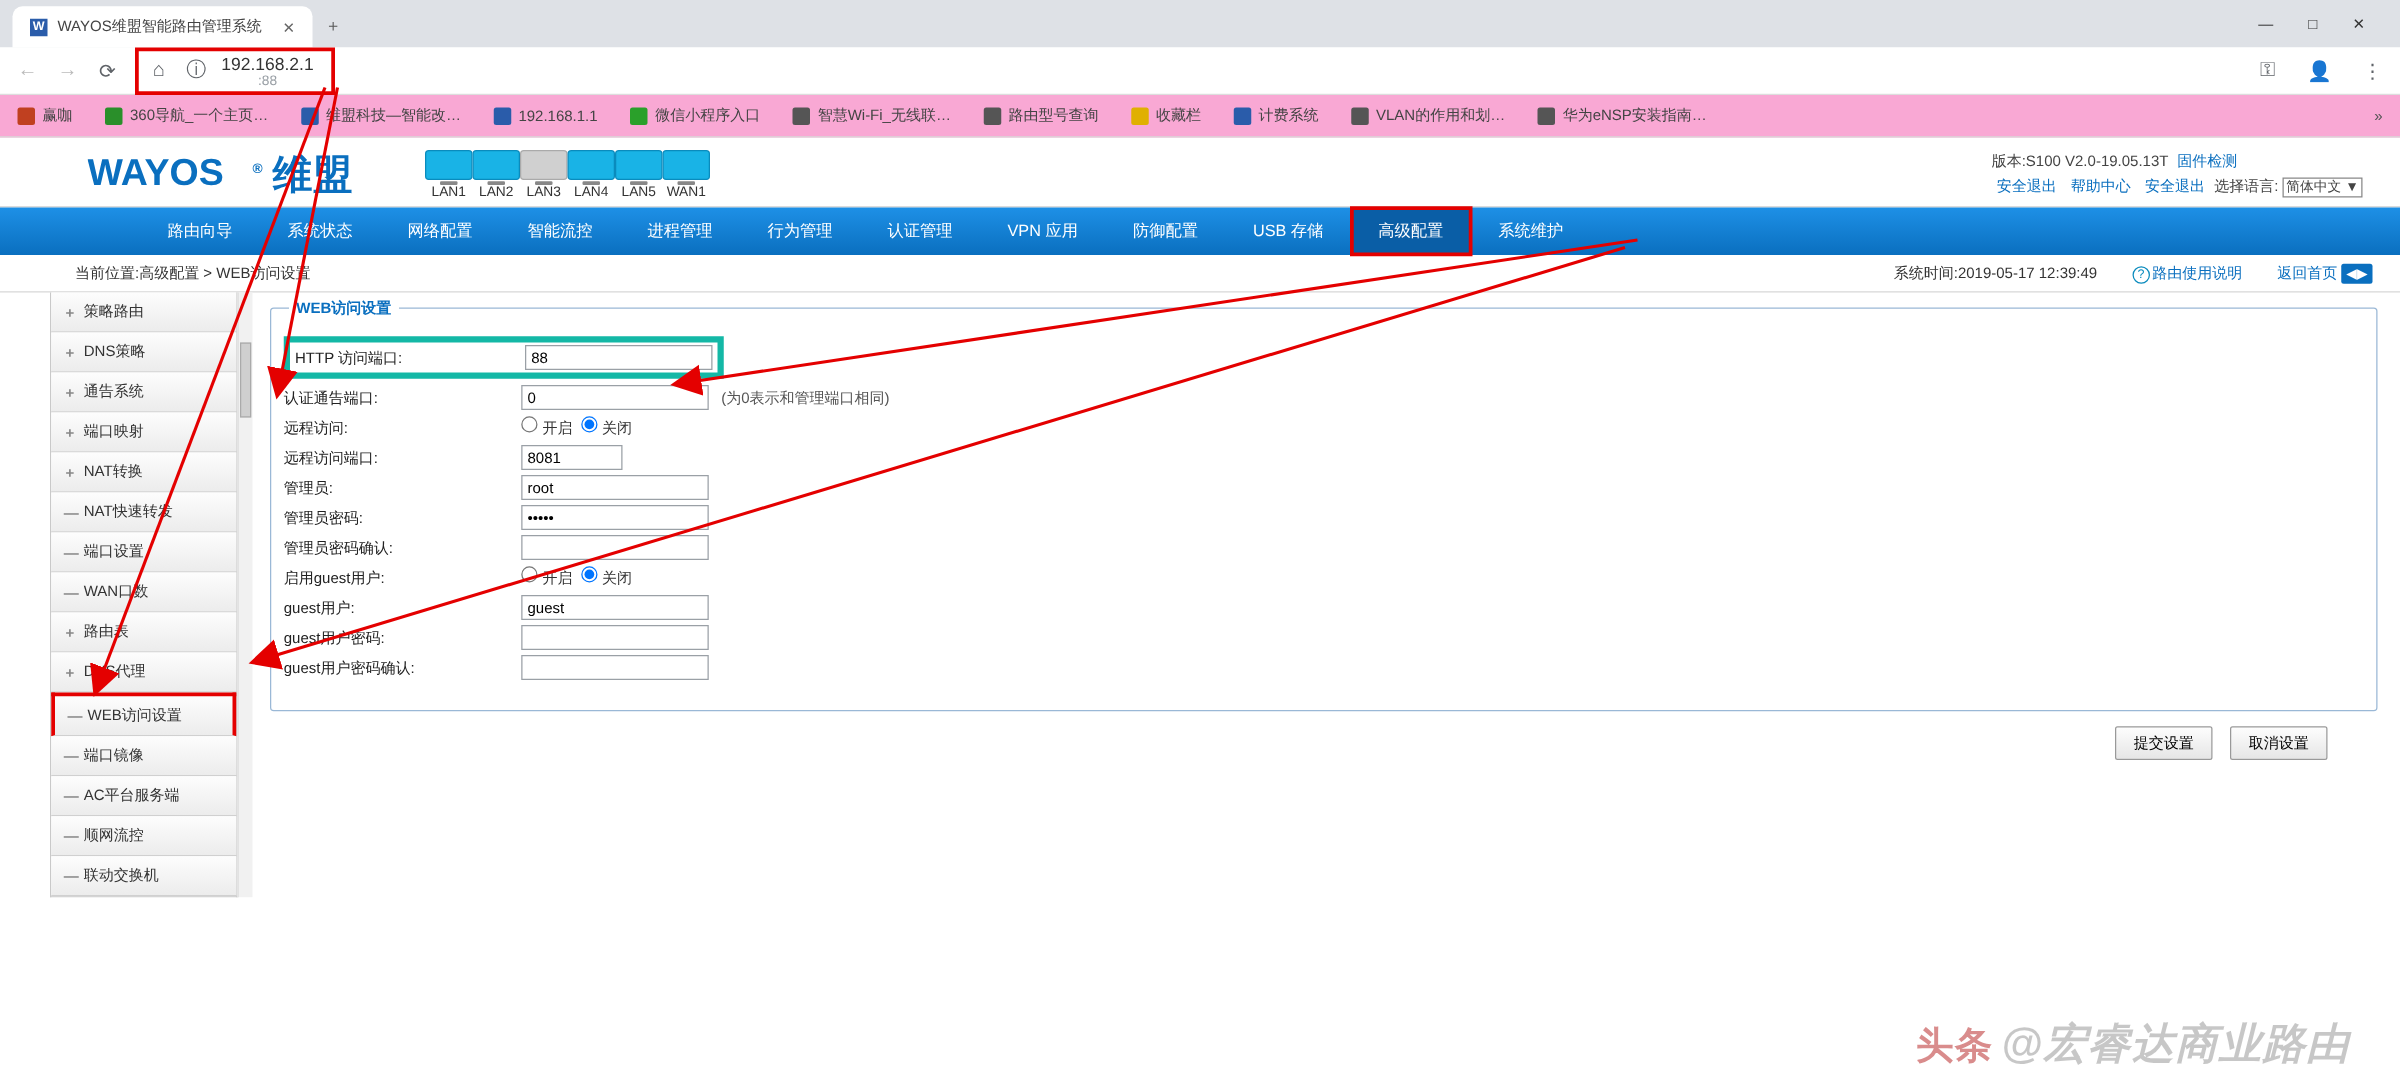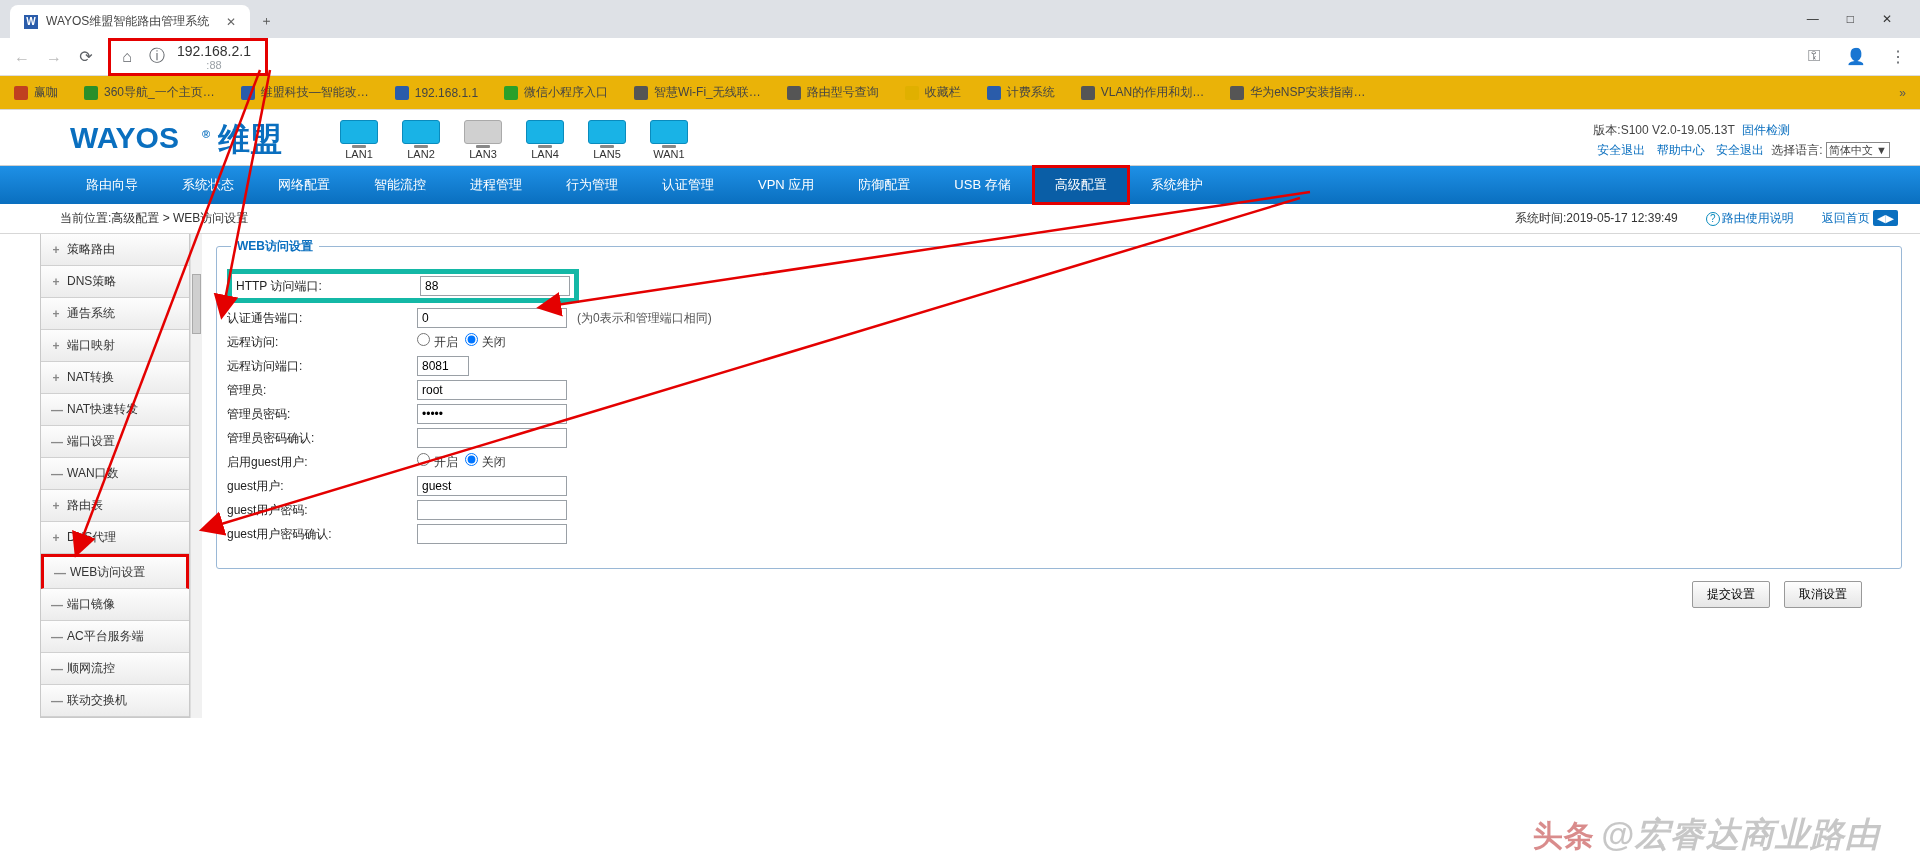--- a/index.html
+++ b/index.html
@@ -11,37 +11,37 @@
   .chrome-tab .close{margin-left:auto;color:#666;cursor:pointer}
   .chrome-newtab{padding:8px 10px;color:#555;cursor:pointer}
   .chrome-winbtns{margin-left:auto;display:flex;gap:28px;padding:0 28px 12px;color:#333;font-size:12px}
   .chrome-addr{height:38px;display:flex;align-items:center;gap:12px;padding:0 12px;background:#fff;border-bottom:1px solid #ddd}
   .nav-icon{color:#5f6368;width:20px;text-align:center;cursor:pointer;font-size:16px}
   .nav-icon.disabled{color:#bbb}
   .url-region{display:flex;align-items:center;gap:10px;flex:0 0 auto;border:3px solid #e40000;padding:2px 14px 2px 6px}
   .url-text{font-size:14px;color:#333}
   .url-text .port{color:#9aa0a6}
   .right-icons{margin-left:auto;display:flex;gap:22px;color:#5f6368}
-  .bm-bar{height:34px;display:flex;align-items:center;gap:26px;padding:0 14px;background:#eab308;border-bottom:1px solid #d7d7d7;font-size:12px;color:#444}
+  .bm-bar{height:34px;display:flex;align-items:center;gap:26px;padding:0 14px;background:#f9a8d4;border-bottom:1px solid #d7d7d7;font-size:12px;color:#444}
   .bm{display:flex;align-items:center;gap:6px;cursor:pointer;white-space:nowrap}
   .bm .bi{width:14px;height:14px;display:inline-block}
   .bm-more{margin-left:auto;color:#555;cursor:pointer}
   
   .router-top{display:flex;align-items:center;padding:6px 30px 2px 70px;border-bottom:1px solid #cfcfcf}
   .logo-area{width:270px}
   .logo-area svg text{font-weight:800}
-  .ports{display:flex;gap:24px}
+  .ports{display:flex;gap:0}
   .port{display:flex;flex-direction:column;align-items:center;font-size:11px;color:#333}
   .port .scr{width:38px;height:24px;background:#19b3e6;border:1px solid #0a8bbd;border-radius:3px;position:relative}
   .port .scr.off{background:#d0d0d0;border-color:#aaa}
   .port .stand{width:14px;height:3px;background:#888;margin-top:1px;border-radius:1px}
   .router-info{margin-left:auto;text-align:left;font-size:12px;color:#444;line-height:20px}
   .router-info a{color:#0a6fbf;text-decoration:none;margin:0 4px;cursor:pointer}
   .lang-sel{font-size:11px;border:1px solid #888;padding:1px 2px}
-  .main-menu{display:flex;background:linear-gradient(#1e90e6,#0a6fbf);color:#fff;font-size:13px;padding-left:64px}
+  .main-menu{display:flex;background:linear-gradient(#1e90e6,#0a6fbf);color:#fff;font-size:13px;padding-left:112px}
   .main-menu .mi{padding:10px 22px;cursor:pointer;white-space:nowrap}
   .main-menu .mi.active{background:#0a5ea6}
   
   .crumb{display:flex;align-items:center;padding:6px 22px 6px 60px;border-bottom:1px solid #d7d7d7;font-size:12px;color:#333}
   .crumb .r{margin-left:auto;display:flex;align-items:center;gap:28px}
   .crumb a{color:#0a6fbf;text-decoration:none;cursor:pointer}
   .help-ic{color:#0a8bbd;border:1px solid #0a8bbd;border-radius:50%;width:14px;height:14px;display:inline-flex;align-items:center;justify-content:center;font-size:10px;margin-right:2px}
   .back-btn{background:#0a6fbf;color:#fff;padding:2px 4px;font-size:11px;border-radius:2px}
   
   .body-row{display:flex;padding-left:40px}
@@ -49,21 +49,21 @@
   .side .sitem{display:flex;align-items:center;gap:6px;padding:7px 10px;background:linear-gradient(#fdfdfd,#ececec);border-bottom:1px solid #d0d0d0;font-size:12px;color:#333;cursor:pointer}
   .side .sitem .pm{color:#888;font-weight:bold;width:10px;text-align:center}
   .side-hl{border:3px solid #e40000}
   .content{flex:1;margin:4px 18px 0 14px}
   .panel{border:1px solid #9ab8d6;border-radius:3px;padding:0;background:#fff}
   .panel legend{margin-left:14px;padding:0 6px;color:#0a6fbf;font-weight:bold;font-size:12px}
   .form{padding:14px 10px 22px 10px}
   .form .row{display:flex;align-items:center;min-height:24px;font-size:12px}
   .form .lab{width:190px;color:#222}
   .form input[type=text],.form input[type=password]{border:1px solid #9aa0a6;height:20px;padding:4px 4px;font-size:12px}
-  .w-s{width:52px}
+  .w-s{width:81px}
   .w-m{width:150px}
   .hint{margin-left:10px;color:#555}
   .rd{margin-right:4px}
   .row-hl{border:5px solid #14b8a6;padding:2px 4px;display:inline-flex;align-items:center}
   .btns{display:flex;gap:14px;justify-content:flex-end;padding:12px 40px}
   .btn{border:1px solid #999;background:linear-gradient(#fdfdfd,#e6e6e6);padding:4px 14px;font-size:12px;cursor:pointer;border-radius:2px}
   
   .annot{position:absolute;left:0;top:0;pointer-events:none}
   .watermark{position:fixed;right:40px;bottom:6px;font-size:34px;color:rgba(0,0,0,.22);font-weight:bold;font-style:italic;letter-spacing:1px}
   .watermark .h{color:rgba(170,0,0,.45);font-style:normal;font-size:30px;margin-right:6px}

